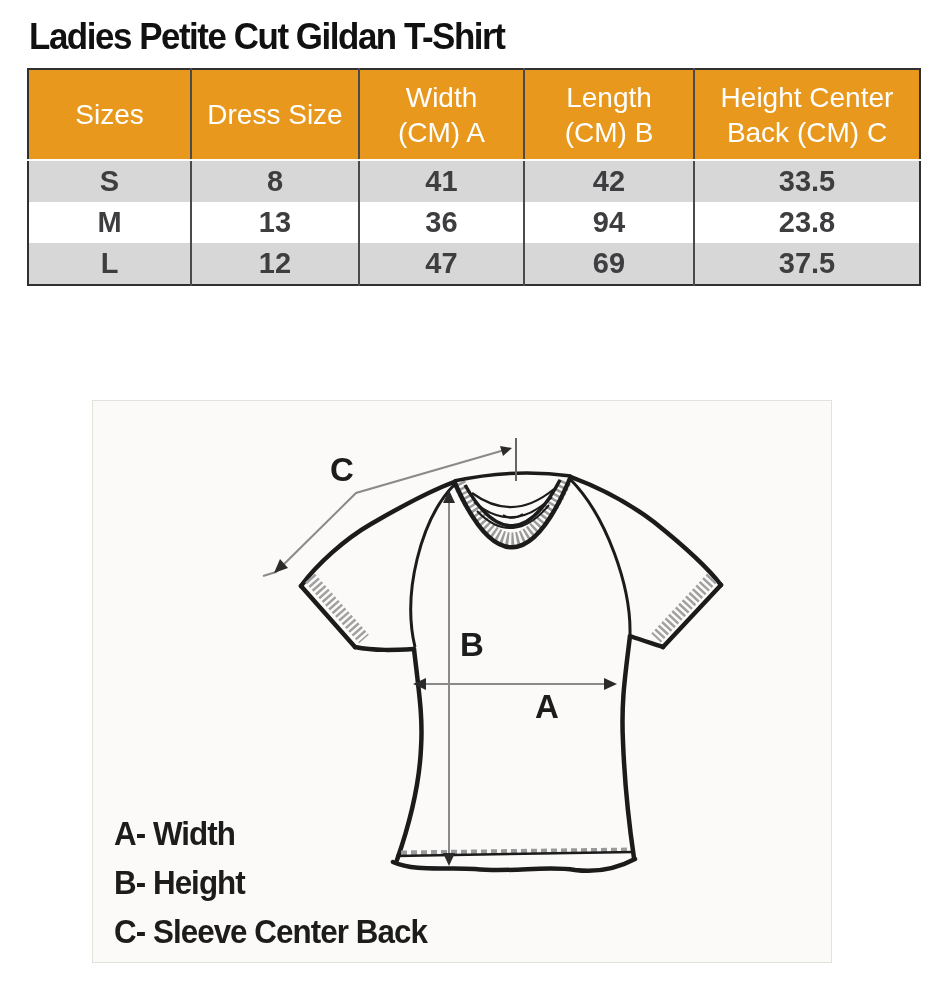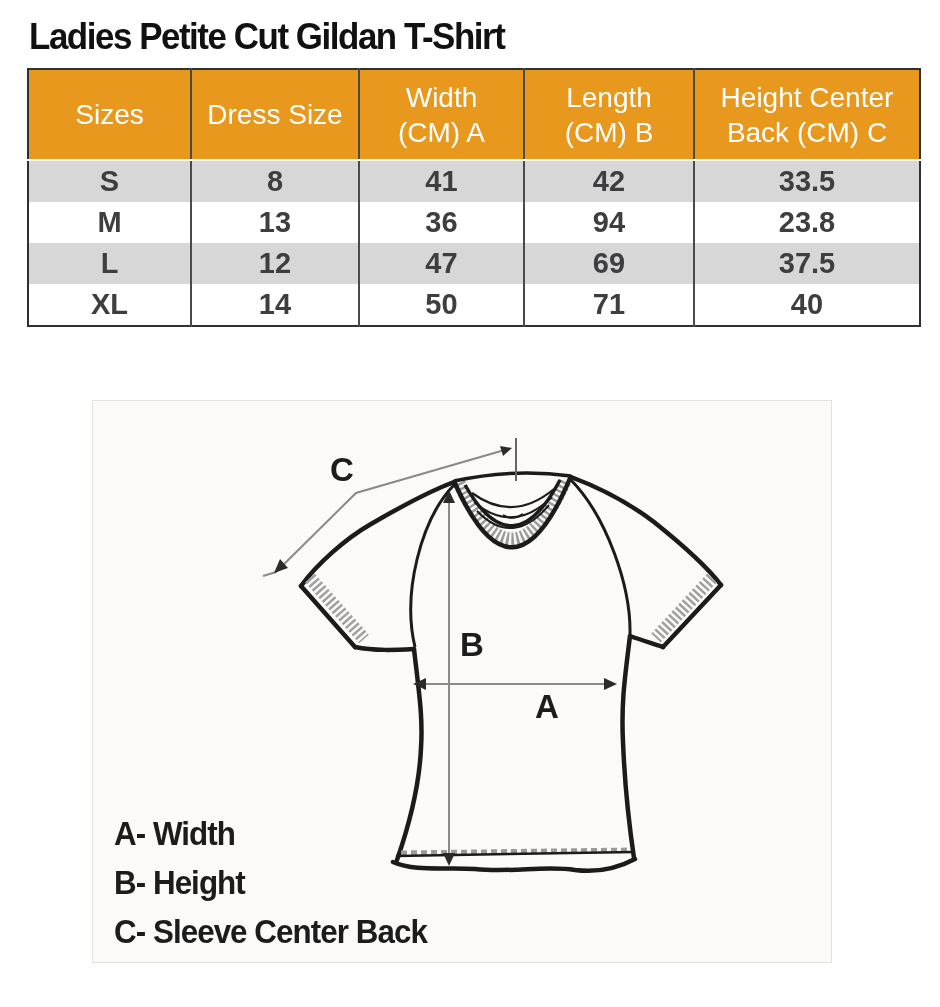--- a/index.html
+++ b/index.html
@@ -101,27 +101,20 @@
       <td>94</td>
       <td>23.8</td>
     </tr>
     <tr class="row-gray">
       <td>L</td>
       <td>12</td>
       <td>47</td>
       <td>69</td>
       <td>37.5</td>
     </tr>
-    <tr class="row-white">
-      <td>XL</td>
-      <td>14</td>
-      <td>50</td>
-      <td>71</td>
-      <td>40</td>
-    </tr>
   </tbody>
 </table>
 
 <div class="diagram-box">
   <svg width="740" height="563" viewBox="0 0 740 563">
     <g stroke="#1b1b1b" stroke-width="4.5" fill="none" stroke-linecap="round" stroke-linejoin="round">
 
       <path d="M361,81 C332,92 302,109 278,123 C252,138 224,163 208,185"></path>
 
       <path d="M208,185 L262,246"></path>

